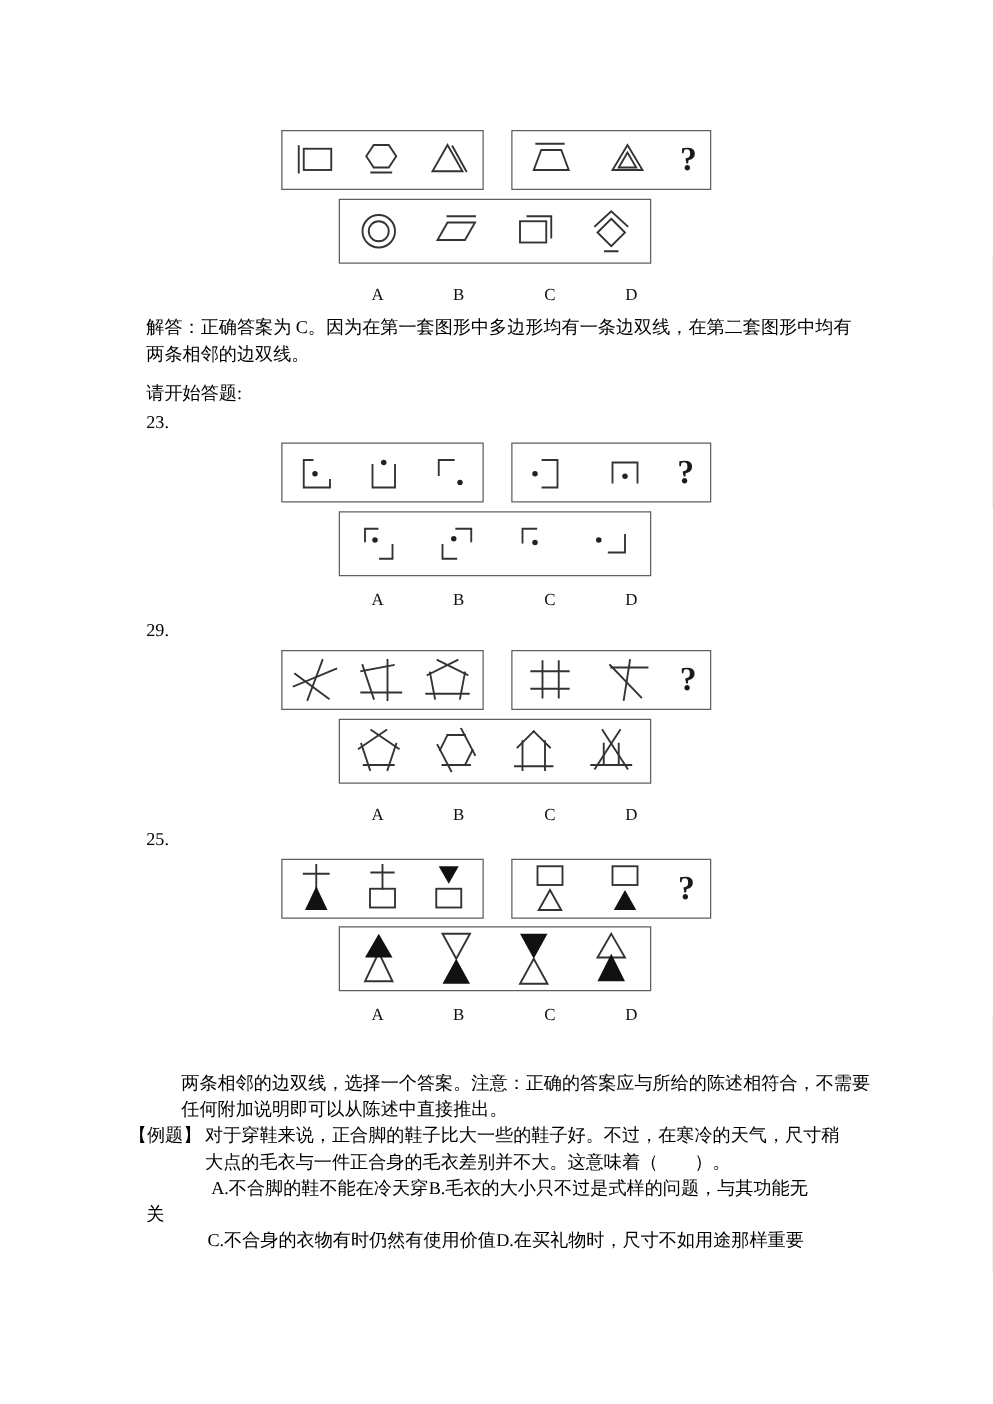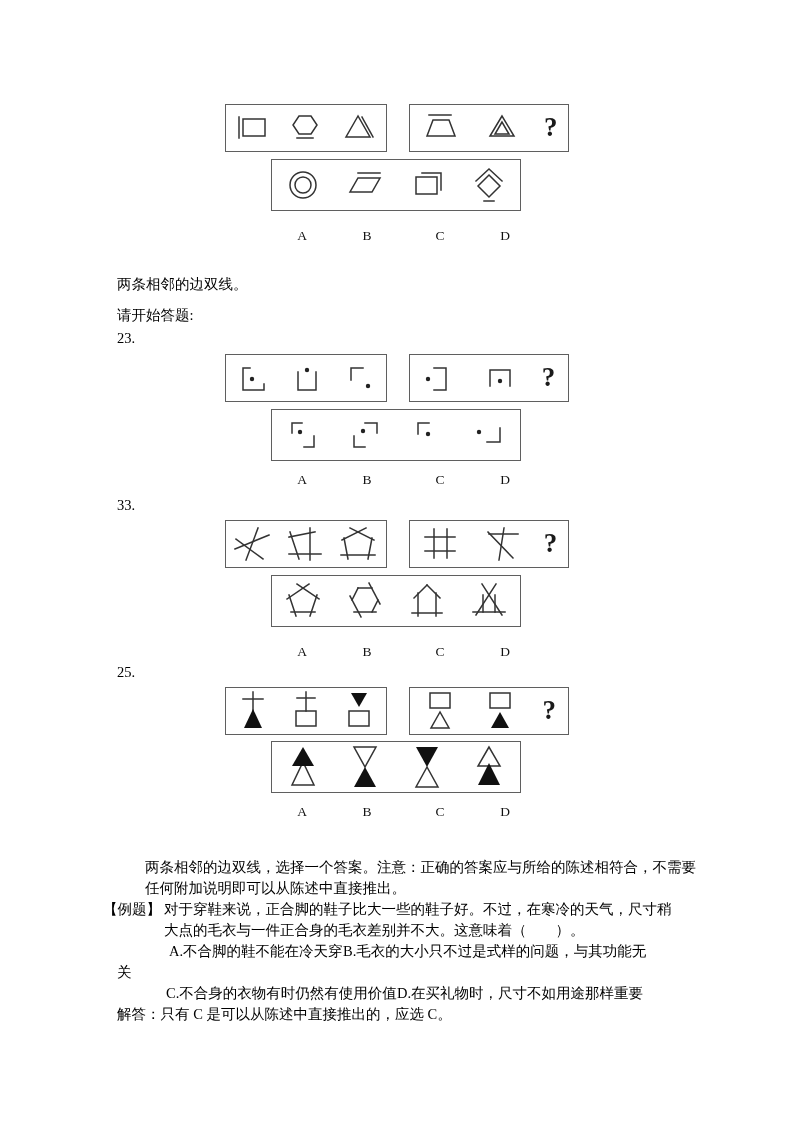--- a/index.html
+++ b/index.html
@@ -73,20 +73,21 @@
       <polyline class="s" points="7,17 20,5 33,17"></polyline>
         <polygon class="s" points="20,11 31,22 20,33 9,22"></polygon>
         <line class="s" x1="15" y1="37" x2="25" y2="37"></line>
     </svg>
   </div>
   <span class="optlabel" style="left:295px;top:228px">A</span>
   <span class="optlabel" style="left:360px;top:228px">B</span>
   <span class="optlabel" style="left:433px;top:228px">C</span>
   <span class="optlabel" style="left:498px;top:228px">D</span>
 
+  <div class="txt" style="left:117px;top:252px">解答：正确答案为 C。因为在第一套图形中多边形均有一条边双线，在第二套图形中均有</div>
   <div class="txt" style="left:117px;top:274px">两条相邻的边双线。</div>
   <div class="txt" style="left:117px;top:305px">请开始答题:</div>
   <div class="txt" style="left:117px;top:328px">23.</div>
 
   <div class="figbox" style="left:225px;top:354px;width:162px;height:48px">
     <svg width="34" height="36" viewBox="0 0 34 36">
       <polyline class="s" points="14,8 7,8 7,30 28,30 28,24"></polyline>
         <circle class="d" cx="16" cy="19" r="2.2"></circle>
     </svg>
     <svg width="34" height="36" viewBox="0 0 34 36">
@@ -127,21 +128,21 @@
     <svg width="36" height="38" viewBox="0 0 36 38">
       <circle class="d" cx="8" cy="16" r="2.2"></circle>
         <polyline class="s" points="29,12 29,26 16,26"></polyline>
     </svg>
   </div>
   <span class="optlabel" style="left:295px;top:472px">A</span>
   <span class="optlabel" style="left:360px;top:472px">B</span>
   <span class="optlabel" style="left:433px;top:472px">C</span>
   <span class="optlabel" style="left:498px;top:472px">D</span>
 
-  <div class="txt" style="left:117px;top:495px">33.</div>
+  <div class="txt" style="left:117px;top:495px">29.</div>
 
   <div class="figbox" style="left:225px;top:520px;width:162px;height:48px">
     <svg width="40" height="36" viewBox="0 0 40 36">
       <line class="s" x1="25" y1="2" x2="13" y2="34"></line>
         <line class="s" x1="2" y1="23" x2="36" y2="9"></line>
         <line class="s" x1="3" y1="13" x2="30" y2="33"></line>
     </svg>
     <svg width="40" height="36" viewBox="0 0 40 36">
       <line class="s" x1="24" y1="2" x2="24" y2="34"></line>
         <line class="s" x1="3" y1="28" x2="35" y2="28"></line>
@@ -263,15 +264,14 @@
 
   <div class="txt" style="left:103px;top:899px">【例题】</div>
   <div class="txt" style="left:164px;top:899px">对于穿鞋来说，正合脚的鞋子比大一些的鞋子好。不过，在寒冷的天气，尺寸稍</div>
   <div class="txt" style="left:164px;top:920px">大点的毛衣与一件正合身的毛衣差别并不大。这意味着（　　）。</div>
 
   <div class="txt" style="left:343px;top:941px">B.毛衣的大小只不过是式样的问题，与其功能无</div>
   <div class="txt" style="left:169px;top:941px">A.不合脚的鞋不能在冷天穿</div>
   <div class="txt" style="left:117px;top:962px">关</div>
   <div class="txt" style="left:397px;top:983px">D.在买礼物时，尺寸不如用途那样重要</div>
   <div class="txt" style="left:166px;top:983px">C.不合身的衣物有时仍然有使用价值</div>
-  <div class="txt" style="left:117px;top:1004px">解答：只有 C 是可以从陈述中直接推出的，应选 C。</div>
 
 </div>
 
 </body></html>

